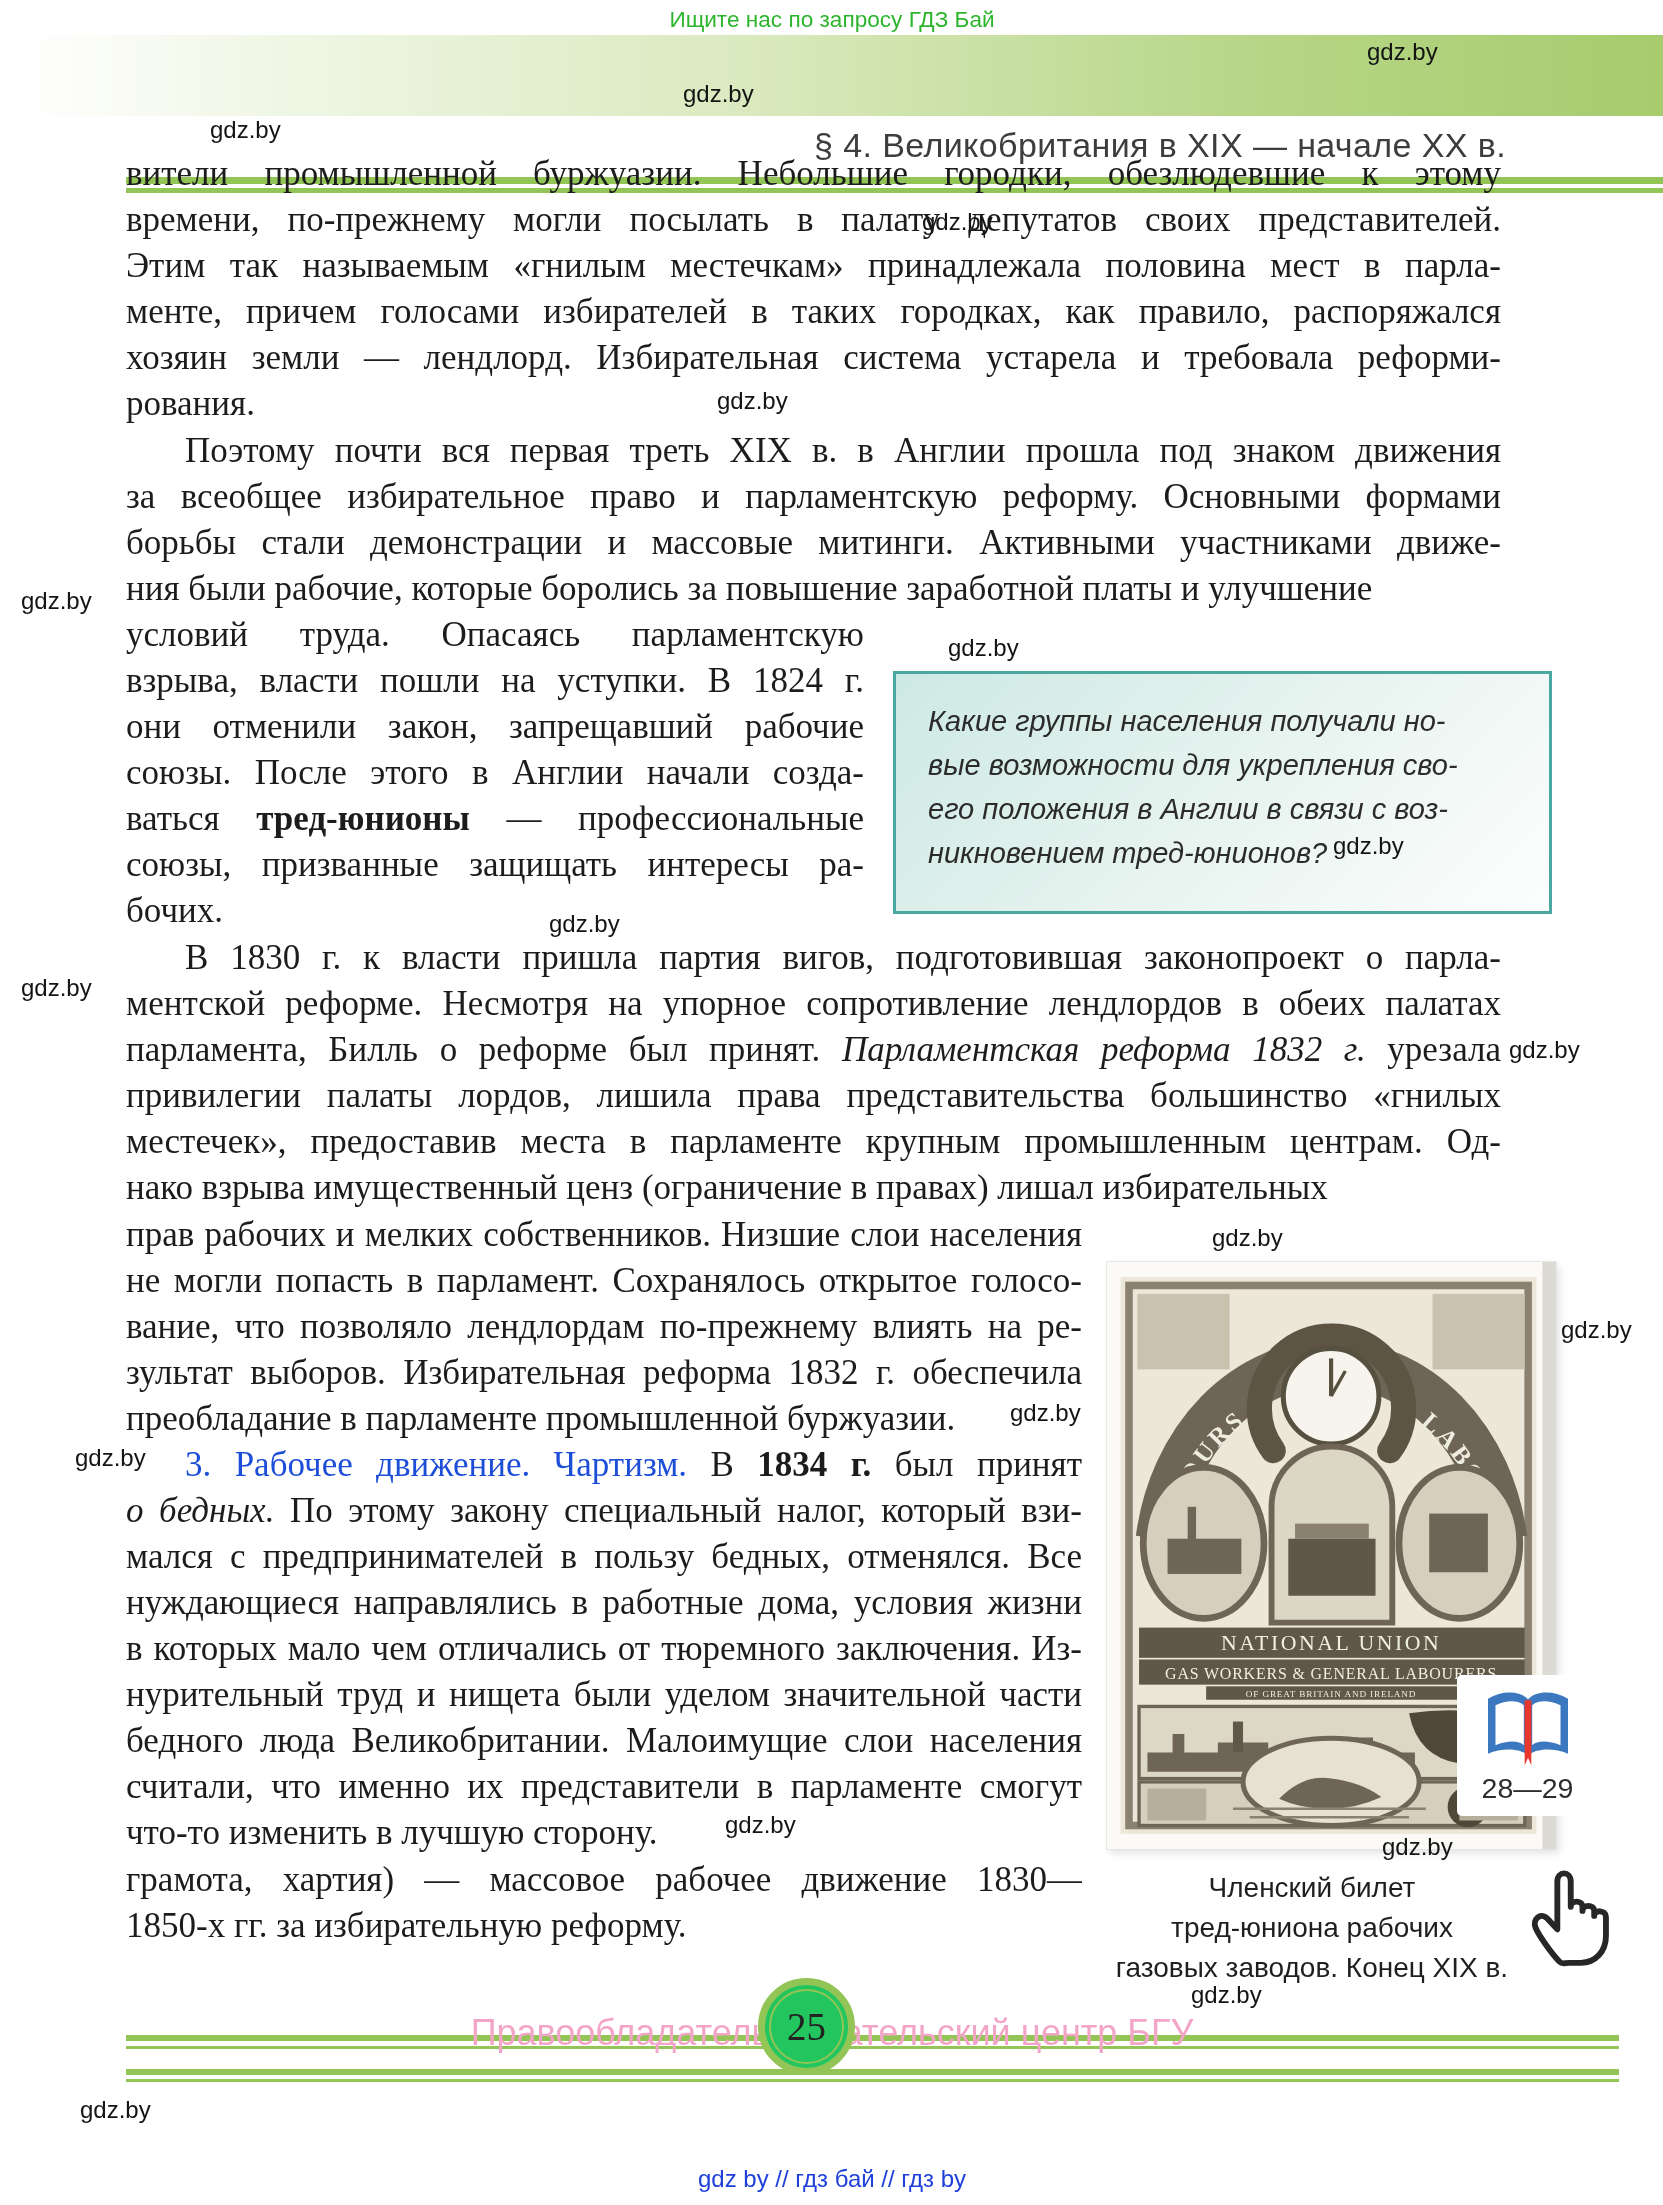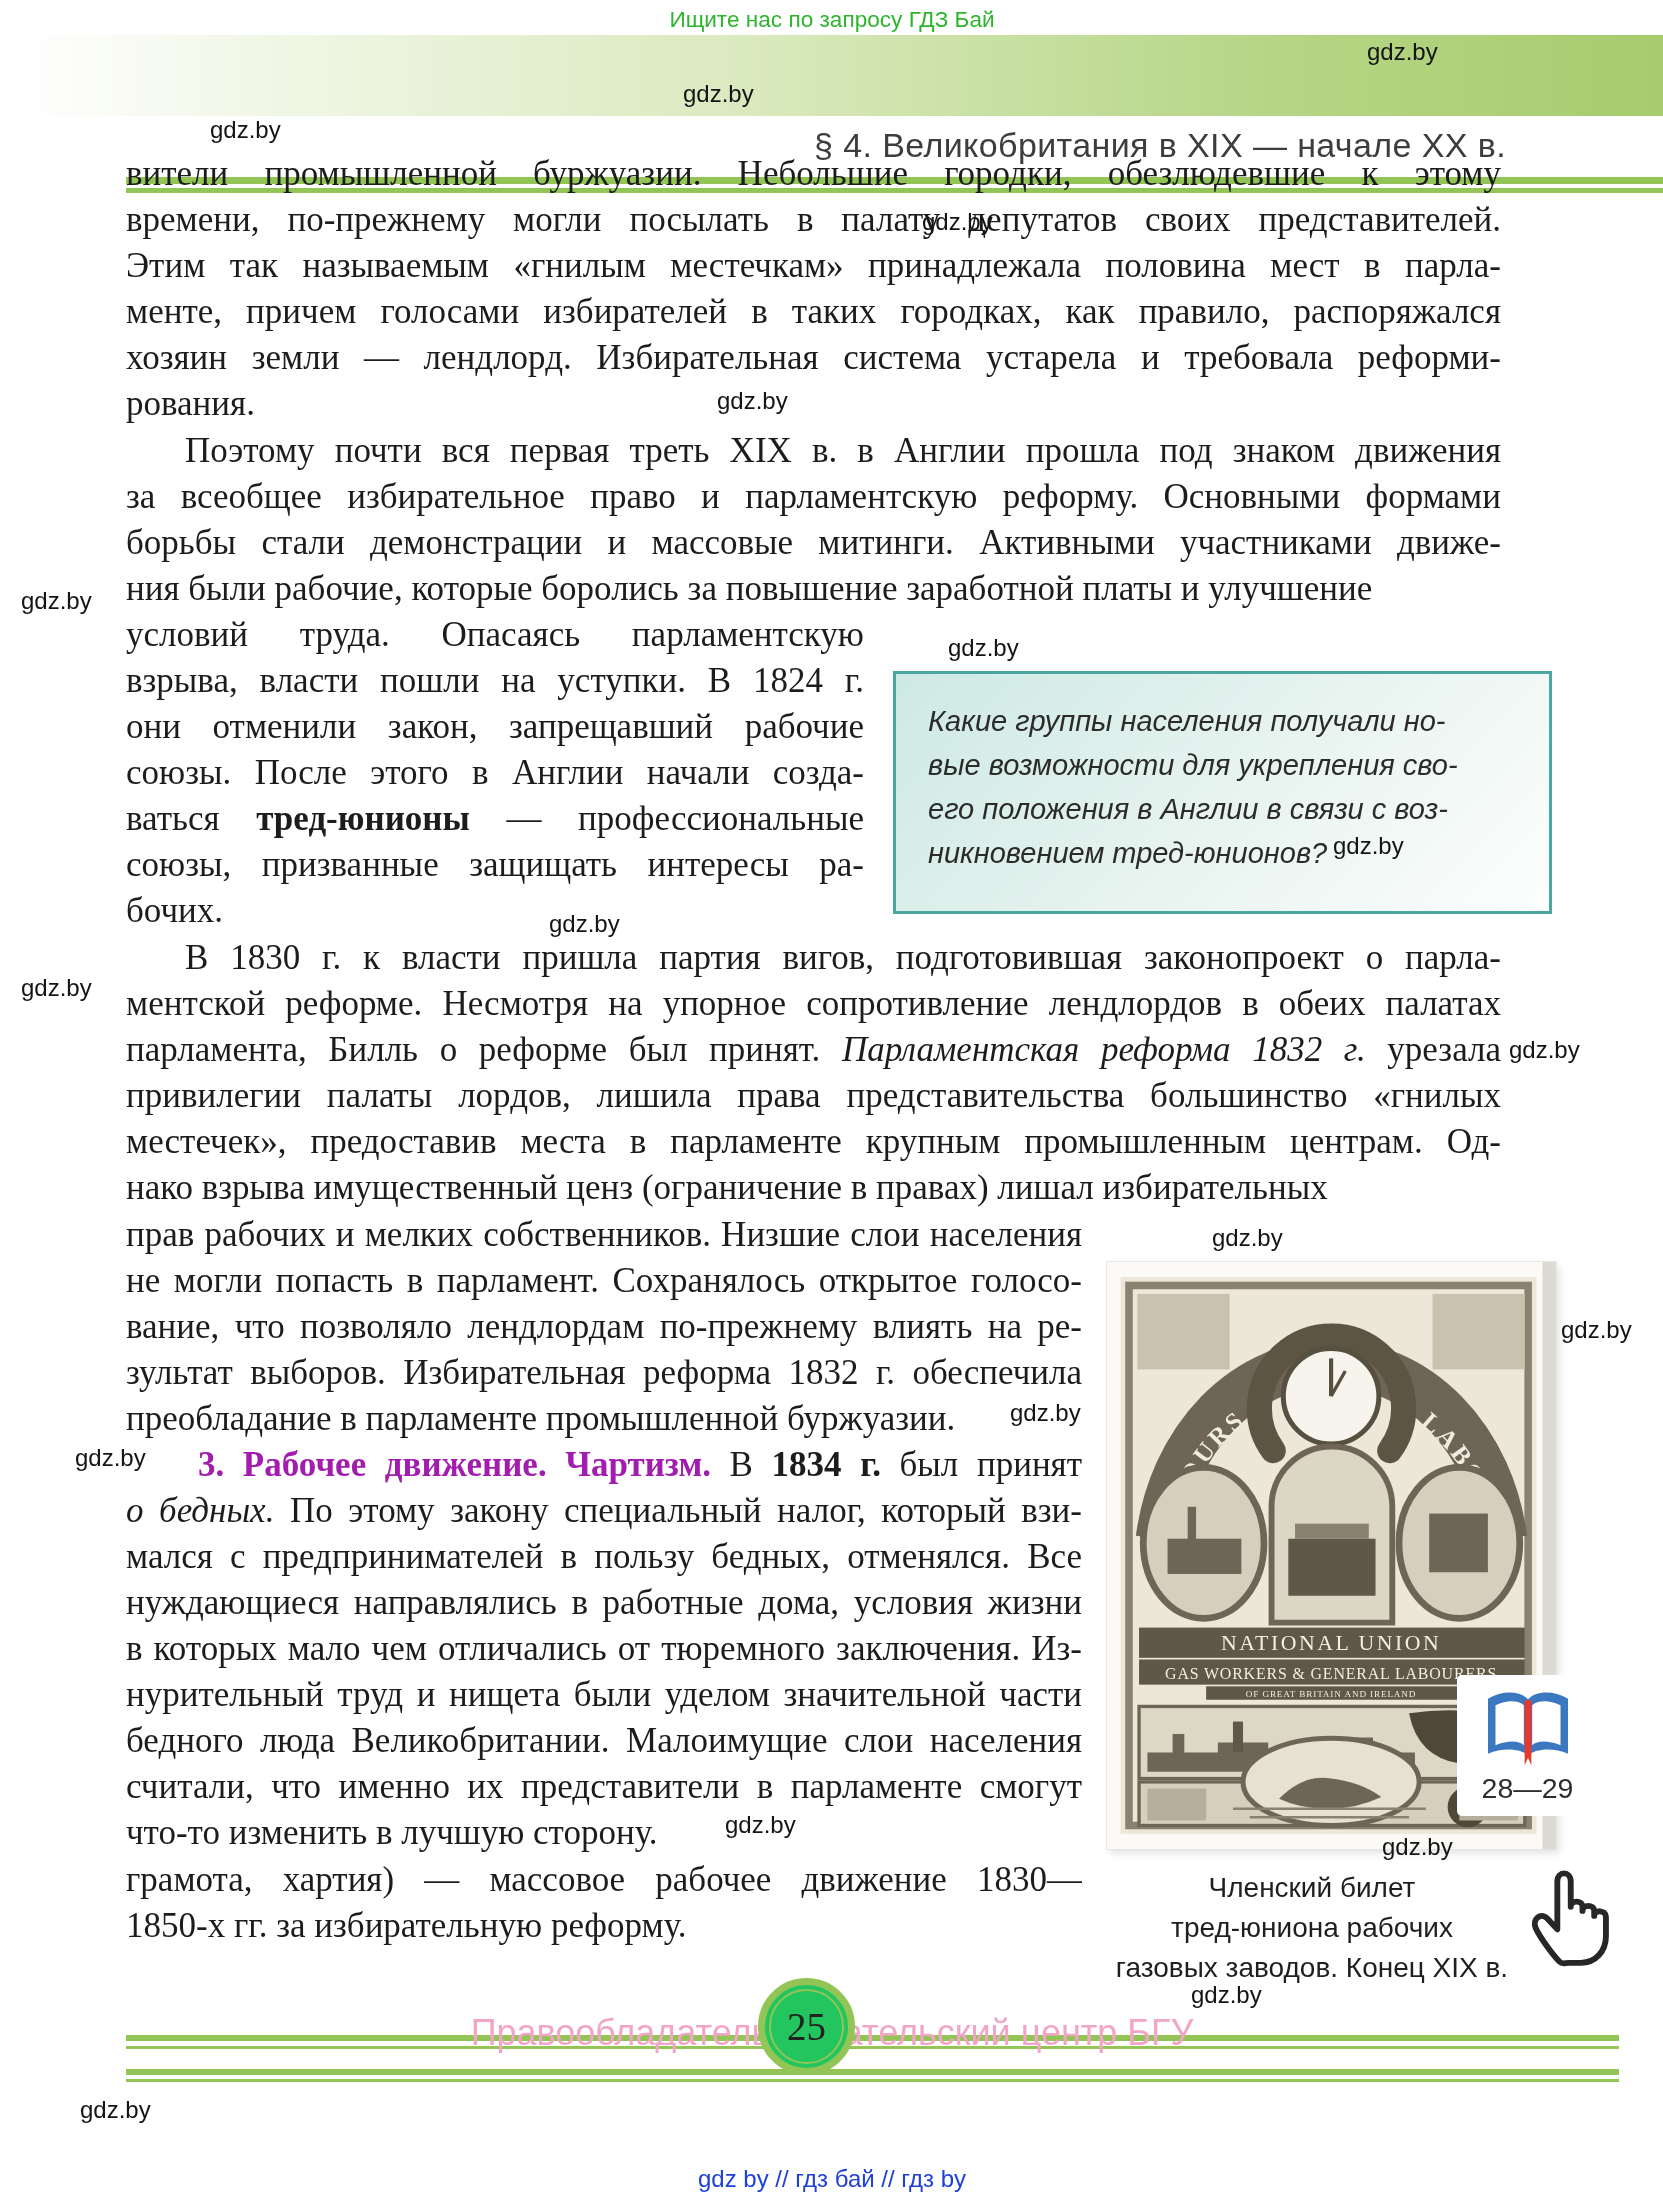--- a/index.html
+++ b/index.html
@@ -19,21 +19,21 @@
   .wm{position:absolute;font-family:"Liberation Sans",sans-serif;font-size:24px;color:#141414;
       white-space:nowrap;z-index:40;}
   
   .tblock{position:absolute;}
   .tl{height:46px;line-height:46px;font-size:35px;overflow:hidden;
       text-align:justify;text-align-last:justify;}
   .tl.left{text-align-last:left;}
   .tl.indent{padding-left:59px;}
   .seg-b{font-weight:bold;}
   .seg-i{font-style:italic;}
-  .seg-rb{font-weight:bold;color:#a21caf;margin-left:13px;}
+  .seg-rb{font-weight:normal;color:#1d4ed8;}
   
   .qbox{position:absolute;left:893px;top:671px;width:659px;height:243px;box-sizing:border-box;
         border:3.4px solid #4aa8a1;background:linear-gradient(135deg,#cde9e4 0%,#e4f2ee 45%,#fdfefe 100%);
         padding:25px 32px;}
   .qline{font-family:"Liberation Sans",sans-serif;font-style:italic;font-size:29px;
         line-height:44px;color:#2b2b2b;white-space:nowrap;}
   
   .figure{position:absolute;left:1107px;top:1262px;width:449px;height:587px;
         box-shadow:0 0 0 0.8px #e3e1dc,3.4px 4.2px 8.4px rgba(0,0,0,.12);background:#fbfaf6;}
   .bookref{position:absolute;left:1457px;top:1675px;width:141px;height:141px;background:#ffffff;

